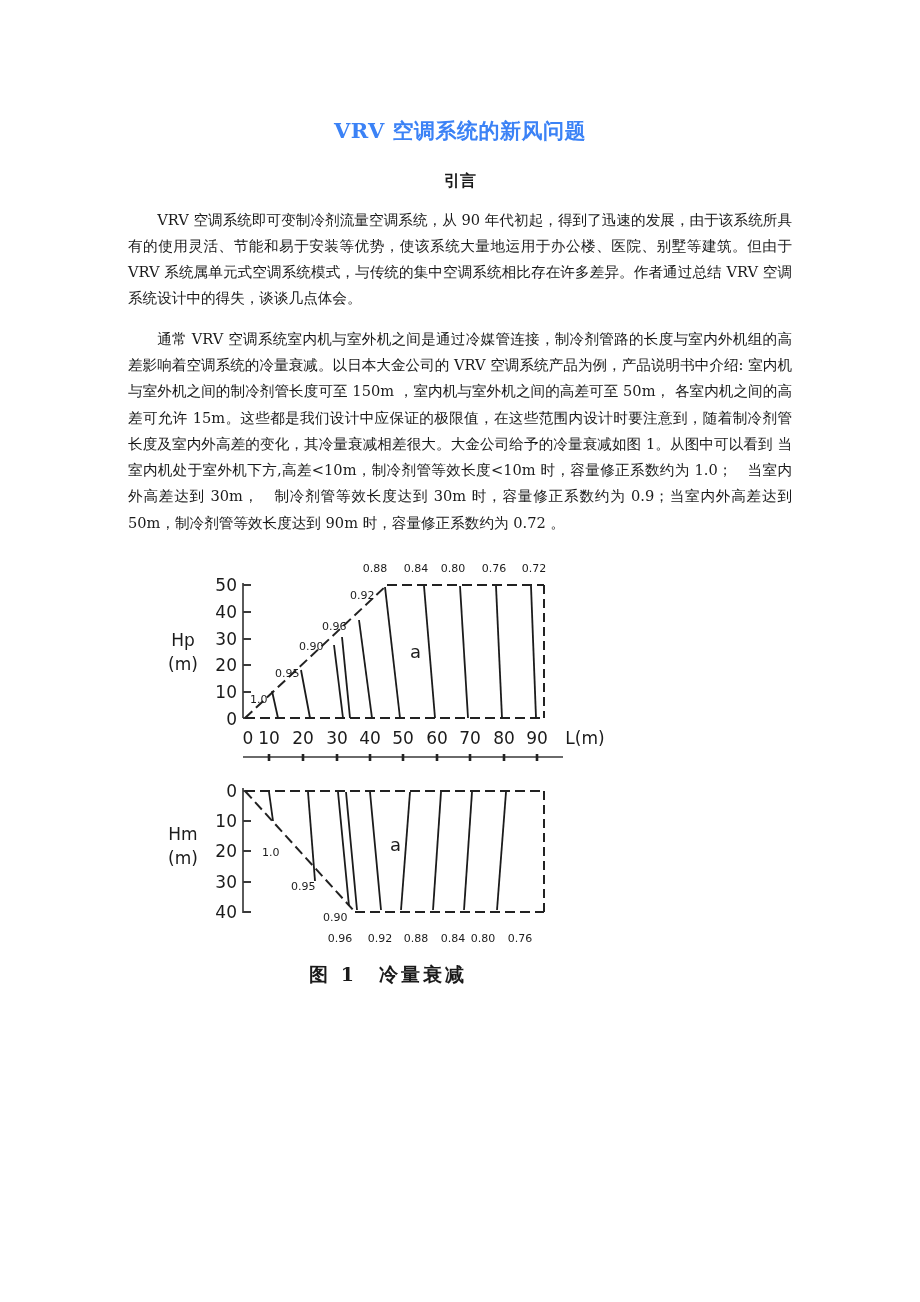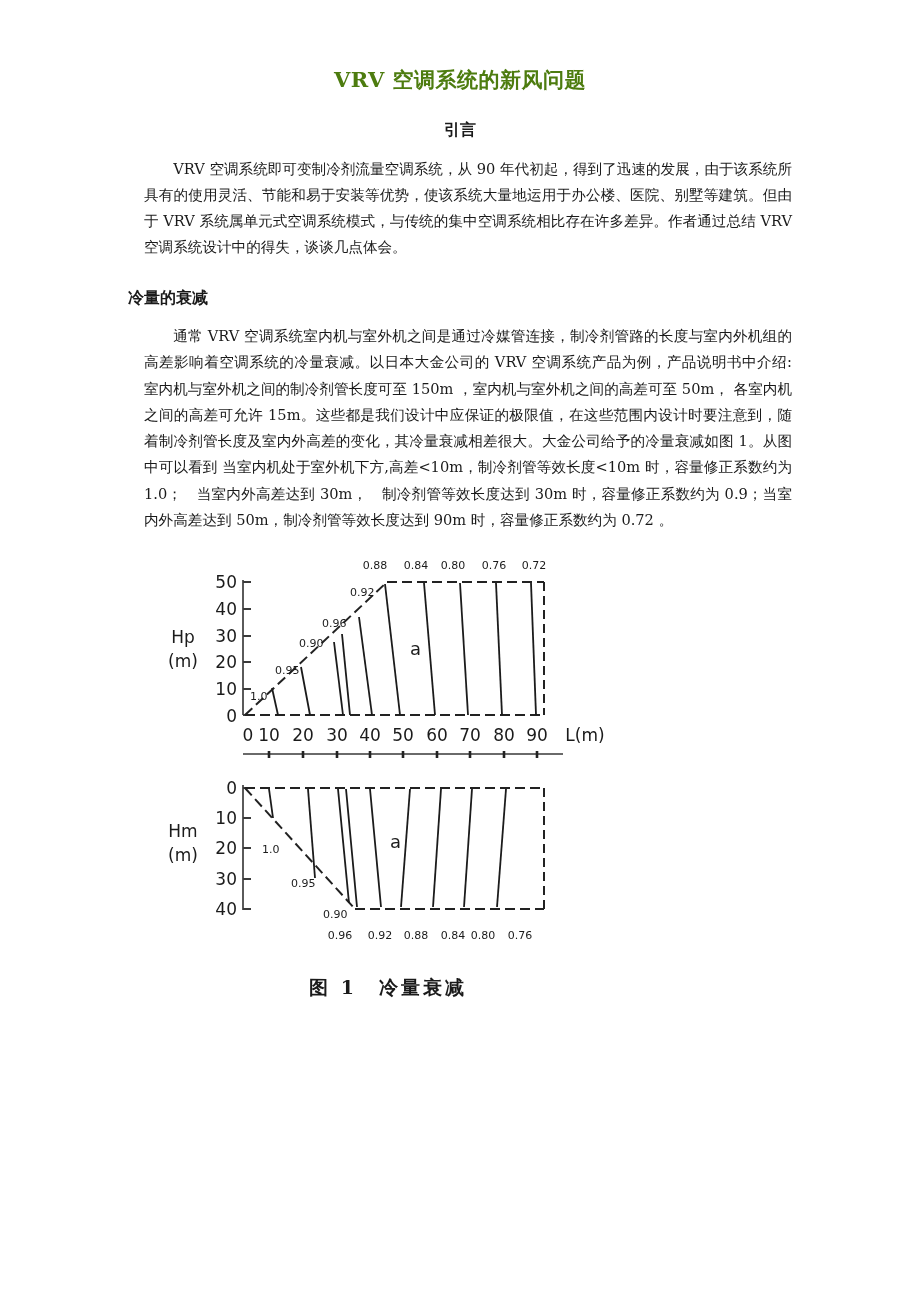--- a/index.html
+++ b/index.html
@@ -17,27 +17,27 @@
   }
   .page {
     position: relative;
     width: 920px;
     height: 1302px;
     box-sizing: border-box;
     padding: 0 128px;
   }
   .doc-title {
     text-align: center;
-    color: #4d7c0f;
+    color: #3b82f6;
     font-family: "DejaVu Serif", "Liberation Serif", serif;
     font-weight: bold;
     font-size: 21px;
     letter-spacing: 0.5px;
     margin: 0;
-    padding-top: 66px;
+    padding-top: 117px;
     line-height: 1.3;
   }
   .abstract {
     margin-top: 33px;
     font-size: 14.6px;
     line-height: 1.78;
     text-align: justify;
     text-justify: inter-ideograph;
   }
   .abstract .abs-label {
@@ -48,35 +48,34 @@
     font-size: 16px;
     font-weight: bold;
     font-family: "DejaVu Sans", "Liberation Sans", sans-serif;
     line-height: 1.4;
   }
   .section-h.serif-h {
     font-family: "DejaVu Serif", "Liberation Serif", serif;
     text-align: center;
   }
   .body-p {
-    margin: 14px 0 0 16px;
+    margin: 14px 0 0 0;
     font-size: 14.6px;
     line-height: 1.80;
     text-align: justify;
     text-justify: inter-ideograph;
     text-indent: 2em;
   }
   
   .figure-wrap {
     margin-top: 22px;
     display: flex;
     flex-direction: column;
     align-items: flex-start;
     padding-left: 10px;
-    gap: 16px;
   }
   .fig-svg-holder {
     width: 500px;
     height: 400px;
     position: relative;
   }
   .fig-caption {
     width: 500px;
     text-align: center;
     font-family: "DejaVu Serif", "Liberation Serif", serif;
@@ -94,21 +93,20 @@
 <body>
 
 <div class="page">
 
   <h1 class="doc-title">VRV 空调系统的新风问题</h1>
 
 
   <h2 class="section-h serif-h">引言</h2>
   <p class="body-p">VRV 空调系统即可变制冷剂流量空调系统，从 90 年代初起，得到了迅速的发展，由于该系统所具有的使用灵活、节能和易于安装等优势，使该系统大量地运用于办公楼、医院、别墅等建筑。但由于 VRV 系统属单元式空调系统模式，与传统的集中空调系统相比存在许多差异。作者通过总结 VRV 空调系统设计中的得失，谈谈几点体会。</p>
 
-  <h2 class="section-h">冷量的衰减</h2>
   <p class="body-p">通常 VRV 空调系统室内机与室外机之间是通过冷媒管连接，制冷剂管路的长度与室内外机组的高差影响着空调系统的冷量衰减。以日本大金公司的 VRV 空调系统产品为例，产品说明书中介绍: 室内机与室外机之间的制冷剂管长度可至 150m ，室内机与室外机之间的高差可至 50m， 各室内机之间的高差可允许 15m。这些都是我们设计中应保证的极限值，在这些范围内设计时要注意到，随着制冷剂管长度及室内外高差的变化，其冷量衰减相差很大。大金公司给予的冷量衰减如图 1。从图中可以看到 当室内机处于室外机下方,高差&lt;10m，制冷剂管等效长度&lt;10m 时，容量修正系数约为 1.0；　当室内外高差达到 30m，　制冷剂管等效长度达到 30m 时，容量修正系数约为 0.9；当室内外高差达到 50m，制冷剂管等效长度达到 90m 时，容量修正系数约为 0.72 。</p>
 
   <div class="figure-wrap">
     <div class="fig-svg-holder">
       <svg viewBox="0 0 500 400" width="500" height="400">
 
         <g>
 
           <g font-size="11">
             <text x="237" y="14" text-anchor="middle">0.88</text>

